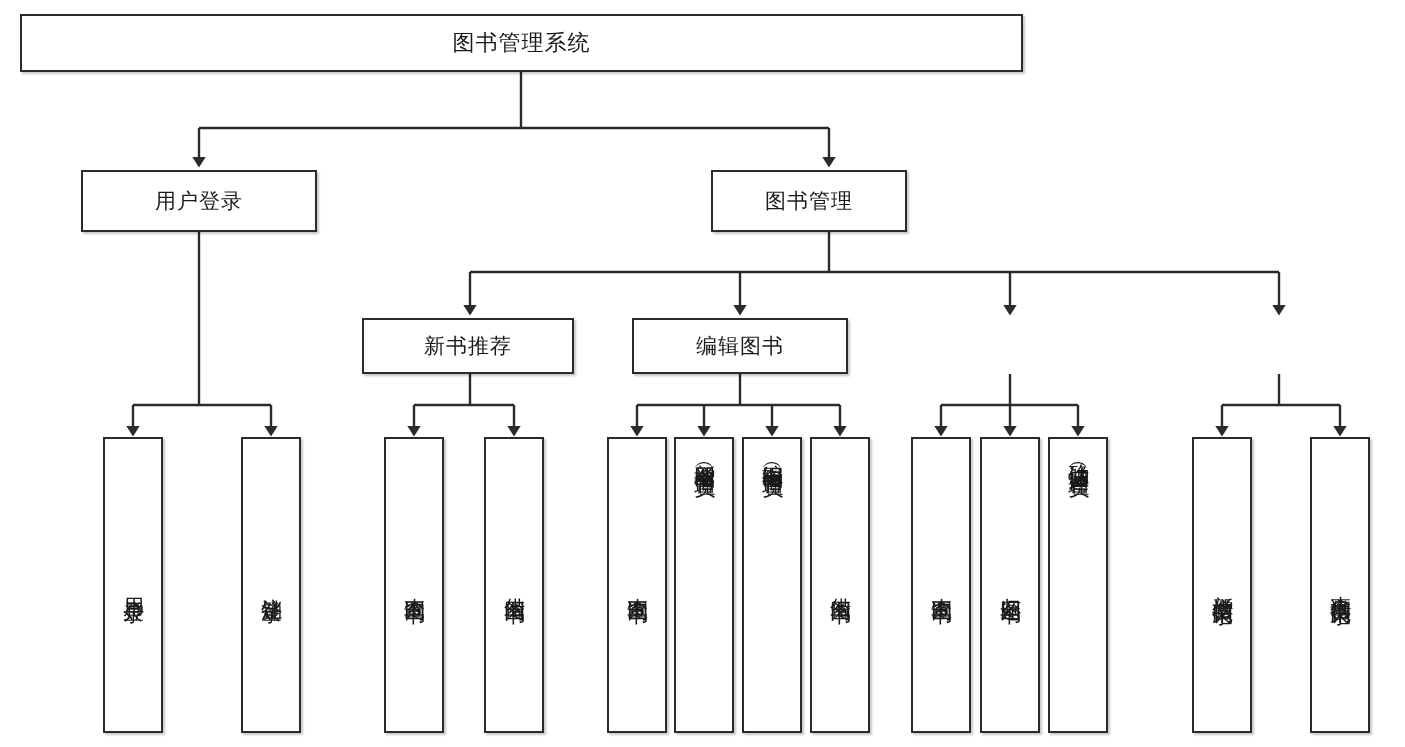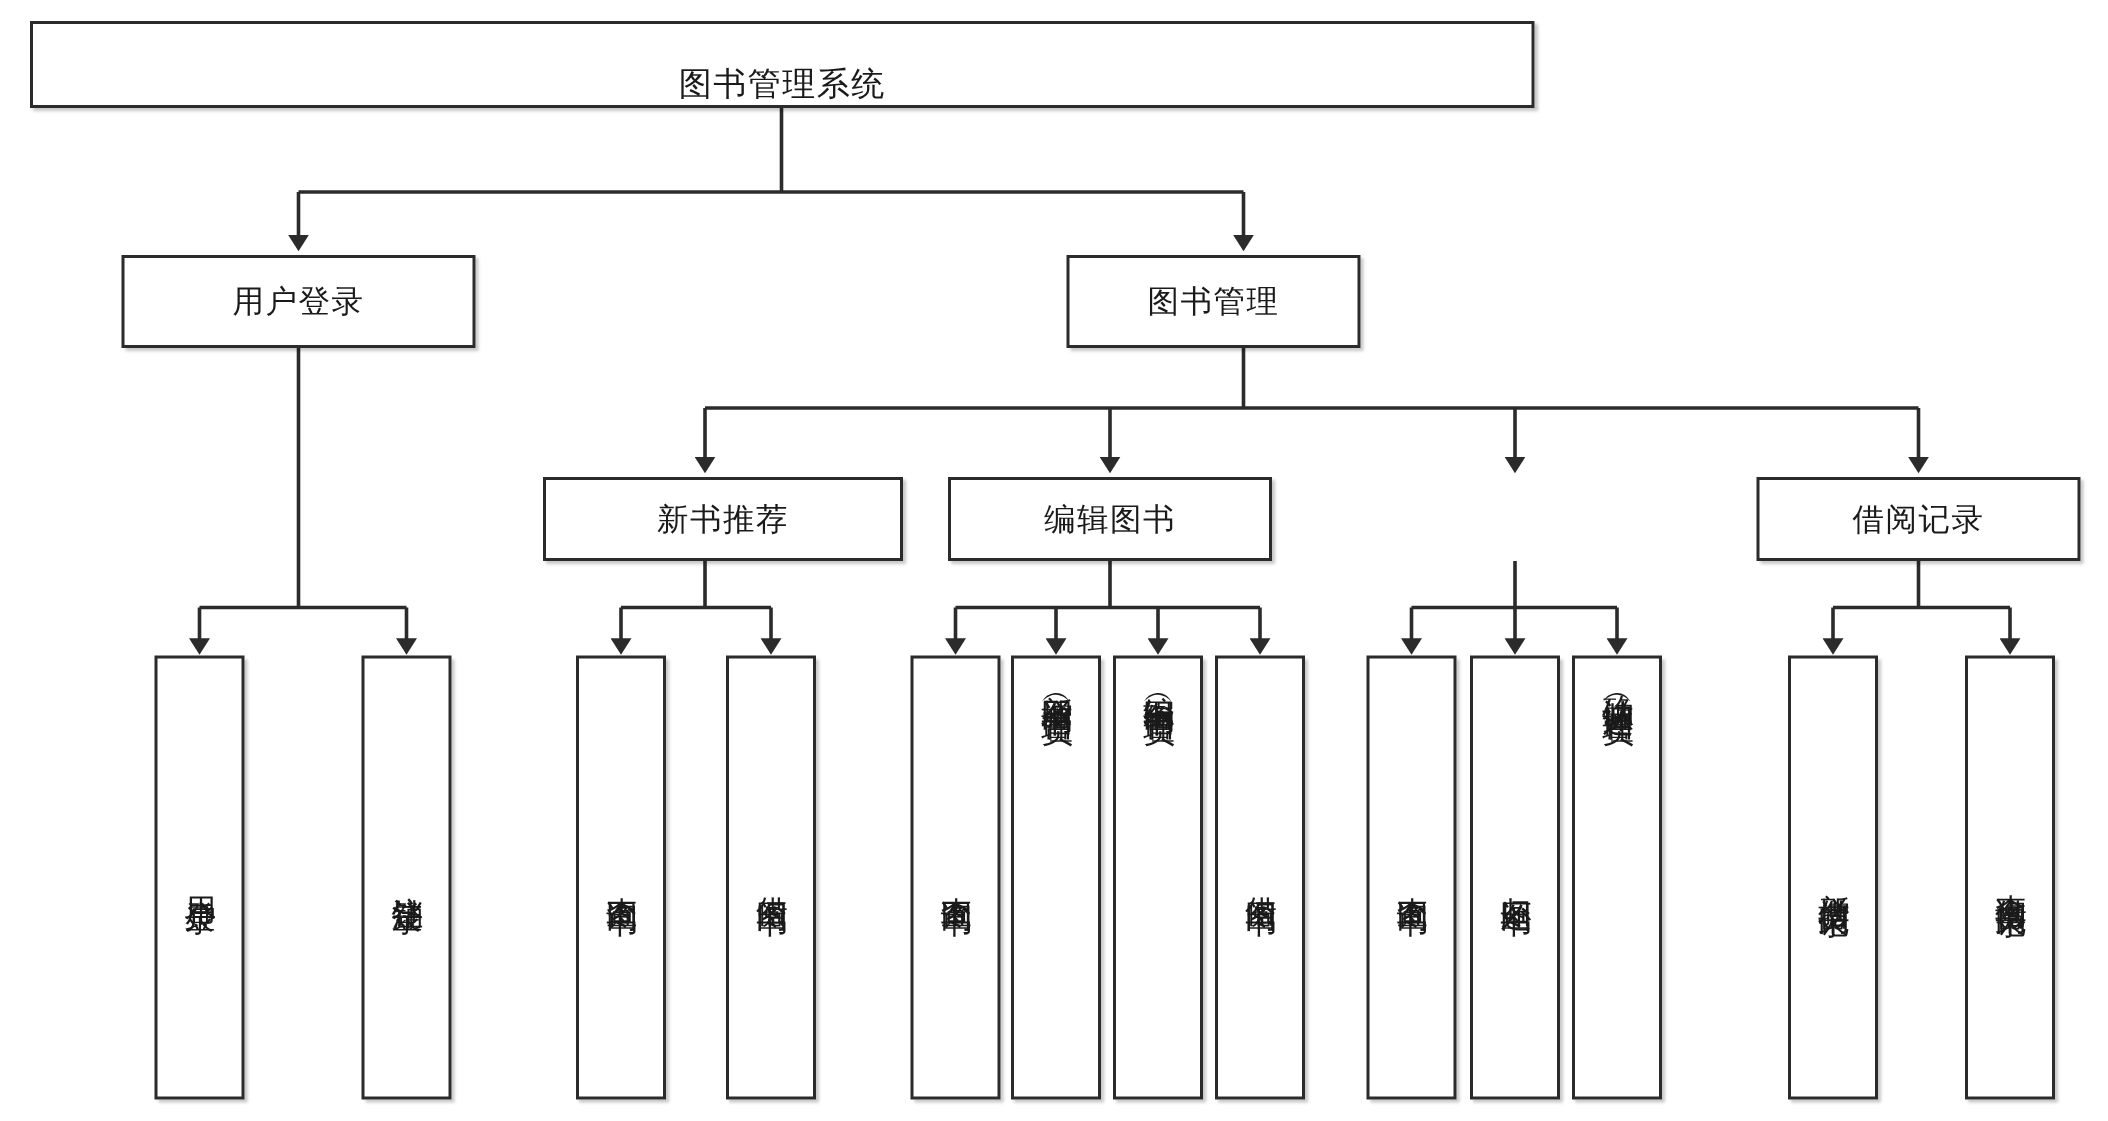--- a/index.html
+++ b/index.html
@@ -120,39 +120,36 @@
       <path d="M1010,405 L1010,427" marker-end="url(#ah)"></path>
       <path d="M1078,405 L1078,427" marker-end="url(#ah)"></path>
 
       <path d="M1279,374 L1279,405"></path>
       <path d="M1222,405 L1340,405"></path>
       <path d="M1222,405 L1222,427" marker-end="url(#ah)"></path>
       <path d="M1340,405 L1340,427" marker-end="url(#ah)"></path>
     </g>
   </svg>
 
-  <div class="node h-node root" style="left:20px;top:14px;width:1003px;height:58px;align-items:flex-end;">
+  <div class="node h-node root" style="left:20px;top:14px;width:1003px;height:58px;">
     <span class="lbl">图书管理系统</span>
   </div>
 
   <div class="node h-node" style="left:81px;top:170px;width:236px;height:62px;">
     <span class="lbl">用户登录</span>
   </div>
   <div class="node h-node" style="left:711px;top:170px;width:196px;height:62px;">
     <span class="lbl">图书管理</span>
   </div>
 
-  <div class="node h-node" style="left:362px;top:318px;width:240px;height:56px;">
+  <div class="node h-node" style="left:362px;top:318px;width:212px;height:56px;">
     <span class="lbl">新书推荐</span>
   </div>
   <div class="node h-node" style="left:632px;top:318px;width:216px;height:56px;">
     <span class="lbl">编辑图书</span>
-  </div>
-  <div class="node h-node" style="left:1171px;top:318px;width:216px;height:56px;">
-    <span class="lbl">借阅记录</span>
   </div>
 
   <div class="node v-node center-txt" style="left:103px;top:437px;width:60px;height:296px;">
     <span class="lbl">用户登录</span>
   </div>
   <div class="node v-node center-txt" style="left:241px;top:437px;width:60px;height:296px;">
     <span class="lbl">注销登录</span>
   </div>
 
   <div class="node v-node center-txt" style="left:384px;top:437px;width:60px;height:296px;">

